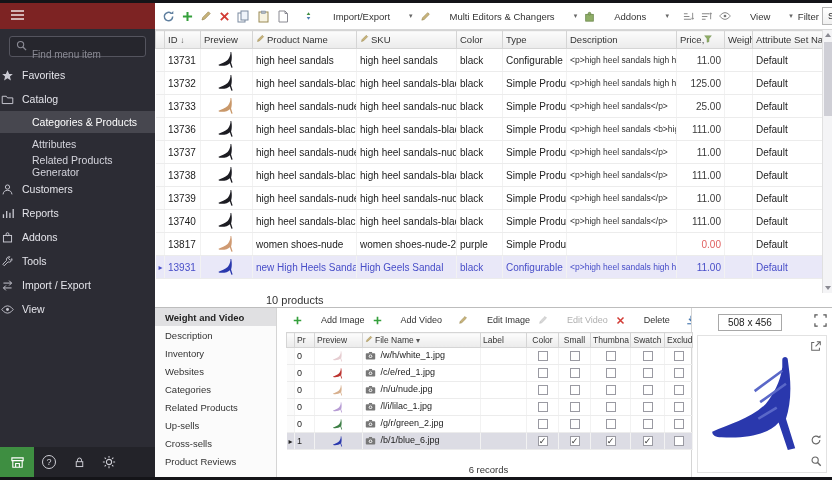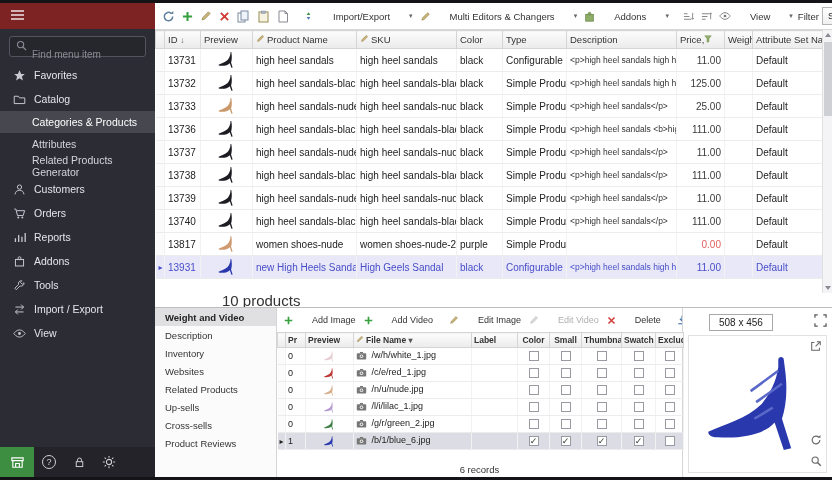--- a/index.html
+++ b/index.html
@@ -13,21 +13,21 @@
              flex-direction:column; font-size:10.5px; flex:0 0 155px; }
   .sidebar-top { height:26px; background:#7d2323; display:flex; align-items:center;
                  padding-left:10px; flex:0 0 26px; }
   .search-box { margin:7px 9px 6px 9px; height:21px; border:1px solid #54545e;
                 border-radius:3px; display:flex; align-items:center; gap:5px;
                 padding:0 6px; background:#26262d; }
   .search-box input { background:transparent; border:none; outline:none; color:#cfcfd6;
                       font-size:10px; width:100%; font-family:inherit;margin-top:16px; }
   .search-box input::placeholder { color:#8a8a94; }
   .side-item { height:24px; display:flex; align-items:center; gap:8px;
-               padding-left:12px; cursor:default; }
+               cursor:default; }
   .side-sub { height:22px; display:flex; align-items:center; padding-left:32px;
               color:#d4d4dc; cursor:default; }
   .side-sub.selected { background:#47474f; color:#ffffff; }
   .sicon { width:14px; height:14px; display:inline-flex; align-items:center; justify-content:center; }
   .sicon svg { width:13px; height:13px; }
   .sidebar-bottom { margin-top:auto; height:30px; display:flex; align-items:center;
                     background:#232329; flex:0 0 30px; }
   .store-btn { width:34px; height:30px; background:#3e8e41; display:flex;
                align-items:center; justify-content:center; }
   .foot-ic { width:30px; height:30px; display:flex; align-items:center; justify-content:center; }
@@ -68,38 +68,38 @@
              background:#f4f4f6; border-left:1px solid #e0e0e0; }
   .varrow { position:absolute; left:0; width:10px; height:10px; display:flex;
             align-items:center; justify-content:center; }
   .varrow.up { top:0; } .varrow.down { bottom:0; }
   .tri-up { width:0; height:0; border-left:3px solid transparent; border-right:3px solid transparent;
             border-bottom:4px solid #8a8a92; }
   .tri-down { width:0; height:0; border-left:3px solid transparent; border-right:3px solid transparent;
               border-top:4px solid #8a8a92; }
   .vthumb { position:absolute; left:1px; top:12px; width:8px; height:74px; background:#cfcfd6; }
 
-  .products-count { height:14px; flex:0 0 14px; font-size:15px; color:#333;
-                    padding-left:67px; display:flex; align-items:center; }
+  .products-count { height:14px; flex:0 0 14px; font-size:11px; color:#333;
+                    padding-left:111px; display:flex; align-items:center; }
 
   
   .bottom { height:170px; flex:0 0 170px; border-top:1px solid #bdbdbd; display:flex; min-height:0; }
   .tabs { width:122px; flex:0 0 122px; background:#fbfbfb; border-right:1px solid #d5d5d5;
           font-size:9.5px; color:#333; }
   .tab { height:18px; display:flex; align-items:center; padding-left:10px; cursor:default; }
   .tab.selected { background:#e0e0e2; font-weight:bold; color:#222; }
 
   .bottom-main { width:406px; flex:0 0 406px; display:flex; flex-direction:column;
-                 border-right:1px solid #d5d5d5; min-height:0; }
+                 border-right:1px solid #d5d5d5; min-height:0;margin-left:9px; }
   .img-toolbar { height:24px; flex:0 0 24px; display:flex; align-items:center; gap:4px;
                  padding:0 5px; font-size:9px; color:#333; white-space:nowrap; overflow:hidden; }
   .img-toolbar .disabled { color:#b0b0b0; }
   table.igrid { border-collapse:collapse; table-layout:fixed; width:406px; font-size:9px; color:#222; }
   table.igrid th { height:15px; background:linear-gradient(#fcfcfc,#ebebeb); border:1px solid #d5d5d5;
-                   font-weight:bold; font-size:8.5px; color:#333; text-align:left; padding:0 2px;
+                   font-weight:normal; font-size:8.5px; color:#333; text-align:left; padding:0 2px;
                    overflow:hidden; white-space:nowrap; }
   table.igrid th.center, table.igrid td.center { text-align:center; }
   table.igrid td { height:17px; border-bottom:1px solid #ececec; border-right:1px solid #f2f2f2;
                    padding:0 2px; overflow:hidden; white-space:nowrap; }
   table.igrid tr.selected td { background:#dcdce4; color:#222; }
   .shoe-sm { width:13px; height:13px; display:block; margin:0 auto; }
   .chk { display:inline-block; width:10px; height:10px; border:1px solid #9a9aa2; background:#fff;
          font-size:9px; line-height:9px; text-align:center; color:#333; vertical-align:middle; }
   .records { margin-top:auto; height:16px; flex:0 0 16px; text-align:center; font-size:9.5px;
              color:#333; display:flex; align-items:center; justify-content:center; }
@@ -166,30 +166,20 @@
         <span>Related Products Generator</span>
       </div>
       <div class="side-item">
         <span class="sicon">
             <svg viewBox="0 0 16 16">
               <circle cx="8" cy="5" r="2.6" fill="none" stroke="#c9c9d2" stroke-width="1.2"></circle>
               <path d="M2.5 14c.5-3.5 2.5-5 5.5-5s5 1.5 5.5 5" fill="none" stroke="#c9c9d2" stroke-width="1.2"></path>
             </svg>
           </span>
         <span>Customers</span>
-      </div>
-      <div class="side-item">
-        <span class="sicon">
-            <svg viewBox="0 0 16 16">
-              <path d="M1.5 2.5h2l2 8h7l1.8-6H4.5" fill="none" stroke="#c9c9d2" stroke-width="1.2"></path>
-              <circle cx="6.5" cy="13" r="1.2" fill="#c9c9d2"></circle>
-              <circle cx="11.5" cy="13" r="1.2" fill="#c9c9d2"></circle>
-            </svg>
-          </span>
-        <span>Orders</span>
       </div>
       <div class="side-item">
         <span class="sicon">
             <svg viewBox="0 0 16 16">
               <path d="M3 13.5V9M7 13.5V5M11 13.5V7M15 13.5V2.5" stroke="#c9c9d2" stroke-width="1.6" fill="none"></path>
             </svg>
           </span>
         <span>Reports</span>
       </div>
       <div class="side-item">
@@ -584,20 +574,21 @@
       <div class="tabs">
 
           <div class="tab selected">Weight and Video</div>
 
           <div class="tab">Description</div>
 
           <div class="tab">Inventory</div>
 
           <div class="tab">Websites</div>
 
+          <div class="tab">Categories</div>
 
           <div class="tab">Related Products</div>
 
           <div class="tab">Up-sells</div>
 
           <div class="tab">Cross-sells</div>
 
           <div class="tab">Product Reviews</div>
 
       </div>

